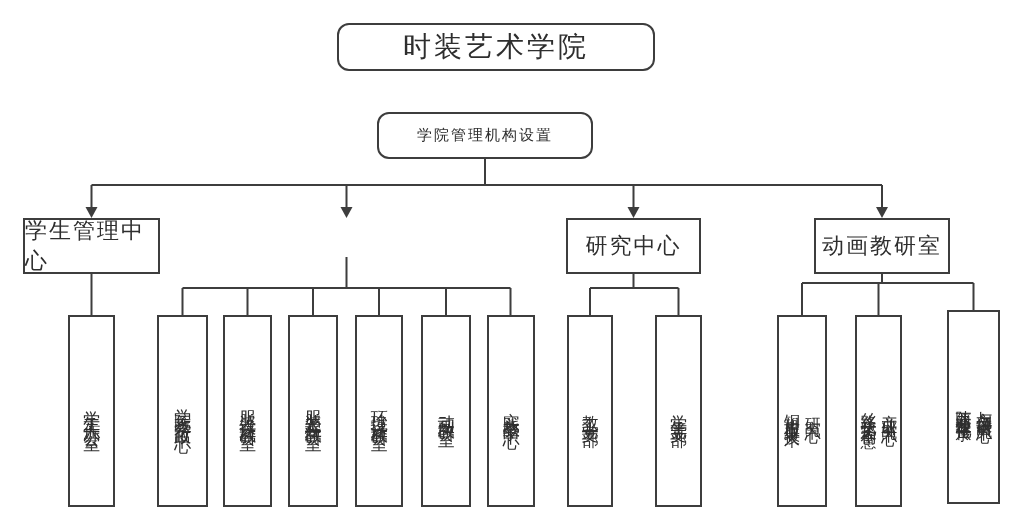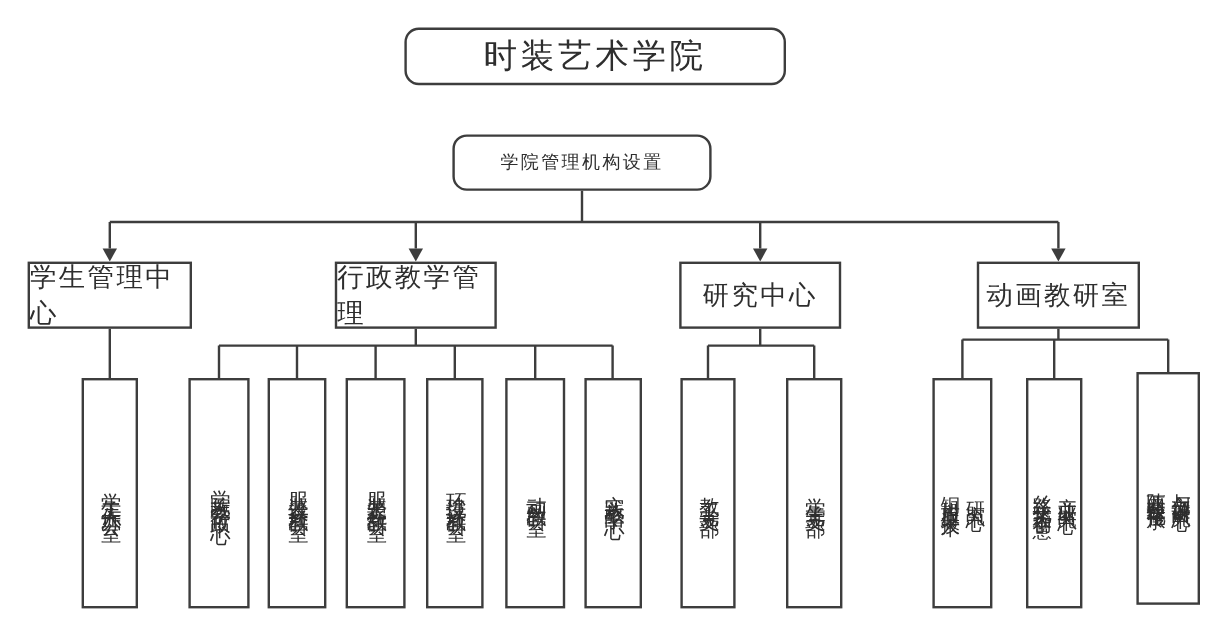--- a/index.html
+++ b/index.html
@@ -92,23 +92,20 @@
     <span>时装艺术学院</span>
   </div>
 
   <div class="box rounded subtitle-box">
     <span>学院管理机构设置</span>
   </div>
 
   <div class="box branch b0">
     <span>学生管理中心</span>
   </div>
-  <div class="box branch b1">
-    <span>行政教学管理</span>
-  </div>
   <div class="box branch b2">
     <span>研究中心</span>
   </div>
   <div class="box branch b3">
     <span>动画教研室</span>
   </div>
 
   <div class="box vbox v0">
     <div class="vcol">学生工作办公室</div>
   </div>

